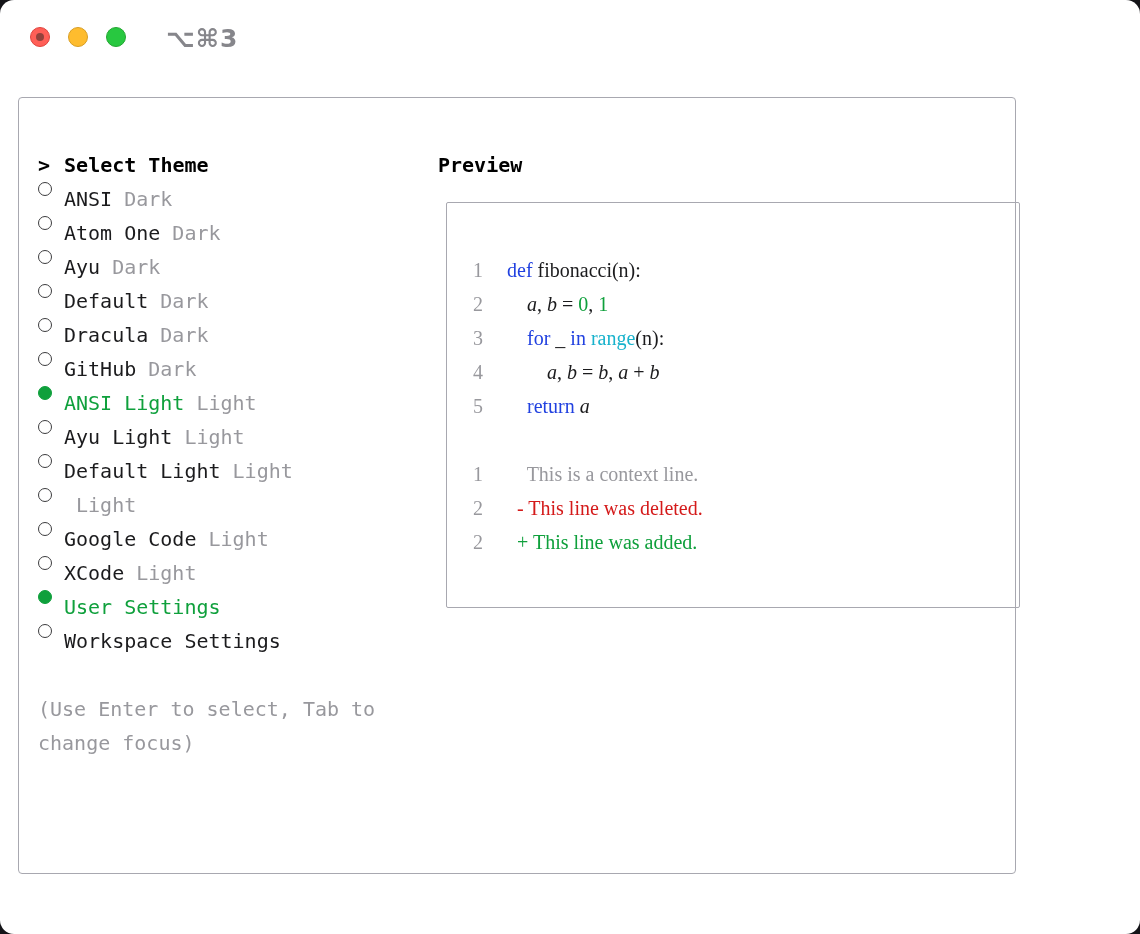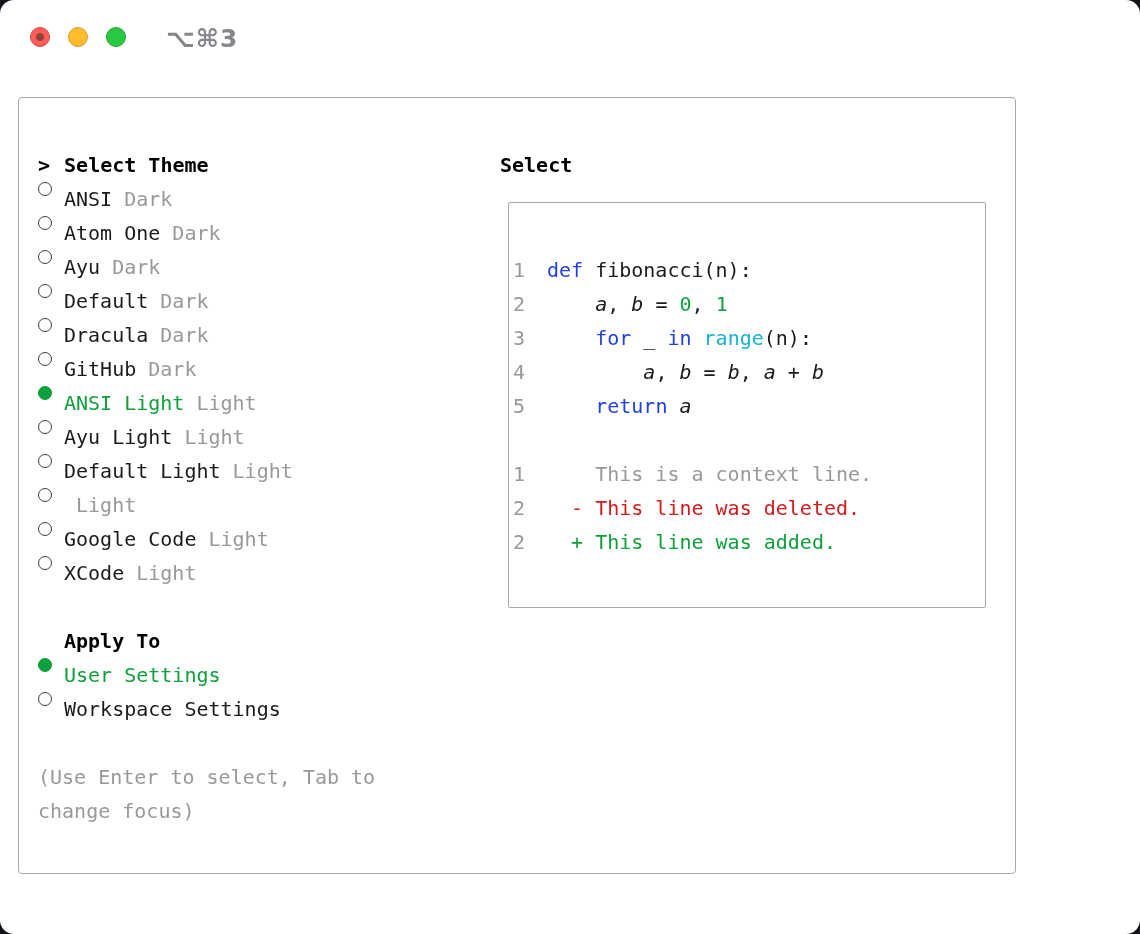--- a/index.html
+++ b/index.html
@@ -43,23 +43,24 @@
   }
   .item.selected .radio{ background:var(--c-green); border-color:var(--c-green); }
   .item.selected .nm{ color:var(--c-green); }
   .nm{ color:var(--c-text); }
   .vr{ color:var(--c-gray); margin-left:1ch; }
   .apply-heading{ margin-left:26px; margin-top:34px; height:34px; }
   .hint{ margin-top:34px; width:400px; color:var(--c-gray); }
   
   .right{ flex:1; }
   .preview-box{
-    margin-left:8px; margin-top:20px; width:478px;
+    margin-left:8px; margin-top:20px; width:574px;
     border:1px solid var(--c-border); border-radius:2px;
-    padding:50px 0 48px 4px;
+    padding:50px 0 48px 26px;
+    font-family:Liberation Serif, serif;
   }
   .code-line{ height:34px; white-space:pre; }
   .ln{ color:var(--c-gray); display:inline-block; width:12px; margin-right:22px; }
   .blank-line{ height:34px; }
   .tk-plain{ color:var(--c-text); }
   .tk-kw{ color:var(--c-blue); }
   .tk-bi{ color:var(--c-cyan); }
   .tk-num{ color:var(--c-green); }
   .tk-var{ color:var(--c-text); font-style:italic; }
   .tk-ctx{ color:var(--c-gray);text-align:right; }
@@ -141,39 +142,38 @@
             <span class="nm">Google Code</span>
             <span class="vr">Light</span>
           </div>
           <div class="item">
             <span class="radio"></span>
             <span class="nm">XCode</span>
             <span class="vr">Light</span>
           </div>
         </div>
 
-      <div class="apply-heading heading">Apply To</div>
 
       <div id="apply-list">
           <div class="item selected">
             <span class="radio"></span>
             <span class="nm">User Settings</span>
           </div>
           <div class="item">
             <span class="radio"></span>
             <span class="nm">Workspace Settings</span>
           </div>
         </div>
 
       <div class="hint">(Use Enter to select, Tab to change focus)</div>
     </div>
 
     <div class="right">
       <div class="row">
-        <span class="heading">Select</span>
+        <span class="heading">Preview</span>
       </div>
 
       <div class="preview-box">
         <div id="code-lines">
             <div class="code-line"><span class="ln">1</span><span class="ct"><span class="tk-kw">def</span><span class="tk-plain"> fibonacci(n):</span></span></div>
             <div class="code-line"><span class="ln">2</span><span class="ct"><span class="tk-plain">    </span><span class="tk-var">a</span><span class="tk-plain">, </span><span class="tk-var">b</span><span class="tk-plain"> = </span><span class="tk-num">0</span><span class="tk-plain">, </span><span class="tk-num">1</span></span></div>
             <div class="code-line"><span class="ln">3</span><span class="ct"><span class="tk-plain">    </span><span class="tk-kw">for</span><span class="tk-plain"> _ </span><span class="tk-kw">in</span><span class="tk-plain"> </span><span class="tk-bi">range</span><span class="tk-plain">(n):</span></span></div>
             <div class="code-line"><span class="ln">4</span><span class="ct"><span class="tk-plain">        </span><span class="tk-var">a</span><span class="tk-plain">, </span><span class="tk-var">b</span><span class="tk-plain"> = </span><span class="tk-var">b</span><span class="tk-plain">, </span><span class="tk-var">a</span><span class="tk-plain"> + </span><span class="tk-var">b</span></span></div>
             <div class="code-line"><span class="ln">5</span><span class="ct"><span class="tk-plain">    </span><span class="tk-kw">return</span><span class="tk-plain"> </span><span class="tk-var">a</span></span></div>
           </div>

